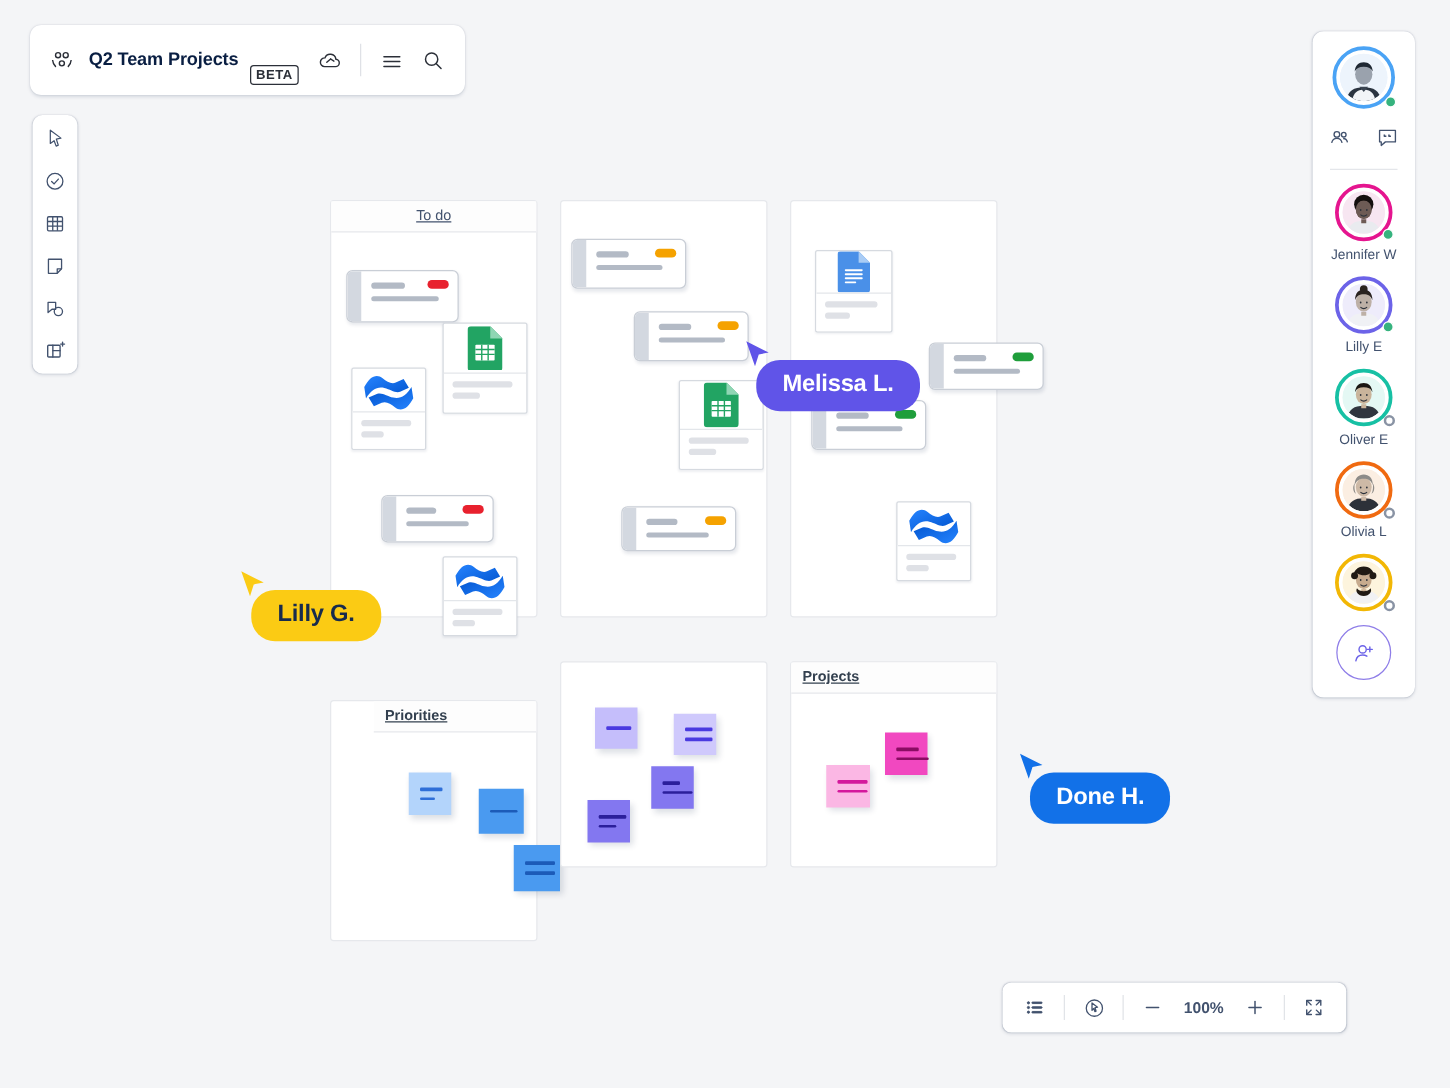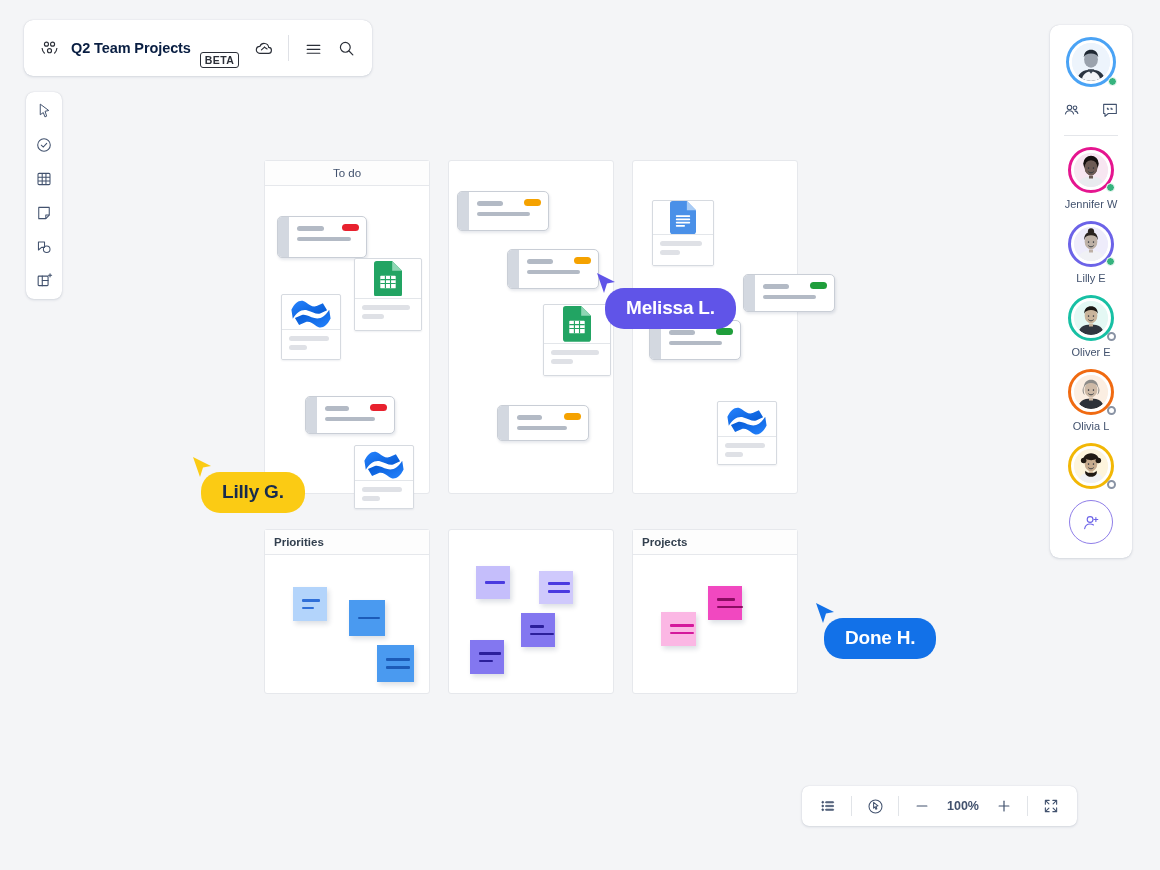--- a/index.html
+++ b/index.html
@@ -54,20 +54,21 @@
     position: absolute;
     background: #ffffff;
     border: 1px solid #e6e8ec;
     border-radius: 3px;
   }
   .frame-hd {
     height: 25px; border-bottom: 1px solid #e6e8ec;
     display: flex; align-items: center;
     font-size: 11.5px; color: #42526e;
     background: #fdfdfd;
+    text-decoration: underline;
   }
   .frame-hd.center { justify-content: center; }
   .frame-hd.left { padding-left: 9px; font-weight: bold; color: #33404f; font-size: 11.5px; }
   .frame-body { position: relative; width: 100%; height: calc(100% - 25px); }
 
   
   .tcard {
     position: absolute; background: #ffffff;
     border: 1px solid #c9ced6; border-radius: 5px;
     box-shadow: 1px 2px 3px rgba(9,30,66,.10);
@@ -410,21 +411,21 @@
                 <path d="M57 19c-6 10-13 14-21 12-7-1.6-12-6-18-4.4L8 31l6 10 9-4c5-2 10 1 15 5 7 5.6 15 1.6 21-10.4z" fill="url(#cg2)" transform="translate(-1,2)"></path>
               </svg>
             </div>
       <div class="fcard-meta">
               <div class="fcard-line" style="width:40px"></div>
               <div class="fcard-line" style="width:18px"></div>
             </div>
           </div>
         </div>
       </div>
-      <div class="frame" style="left: 264px; top: 529px; width: 166px; height: 165px;">
+      <div class="frame" style="left: 264px; top: 560px; width: 166px; height: 193px; padding-left: 34px;">
         <div class="frame-hd left">Priorities</div>
         <div class="frame-body">
           <div class="sticky" style="left: 28px; top: 32px; width: 34px; height: 34px; background: rgb(179, 212, 251);">
             <div class="sticky-line" style="width:18px;background:#2F6FD8"></div>
             <div class="sticky-line" style="width:12px;background:#2F6FD8"></div>
           </div>
           <div class="sticky" style="left: 84px; top: 45px; width: 36px; height: 36px; background: rgb(74, 154, 240);">
             <div class="sticky-line" style="width:22px;background:#1C5BB8"></div>
           </div>
           <div class="sticky" style="left: 112px; top: 90px; width: 37px; height: 37px; background: rgb(74, 154, 240);">

